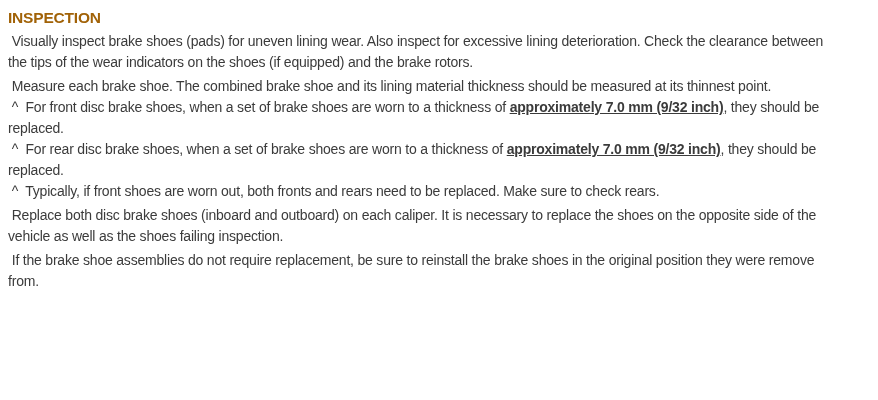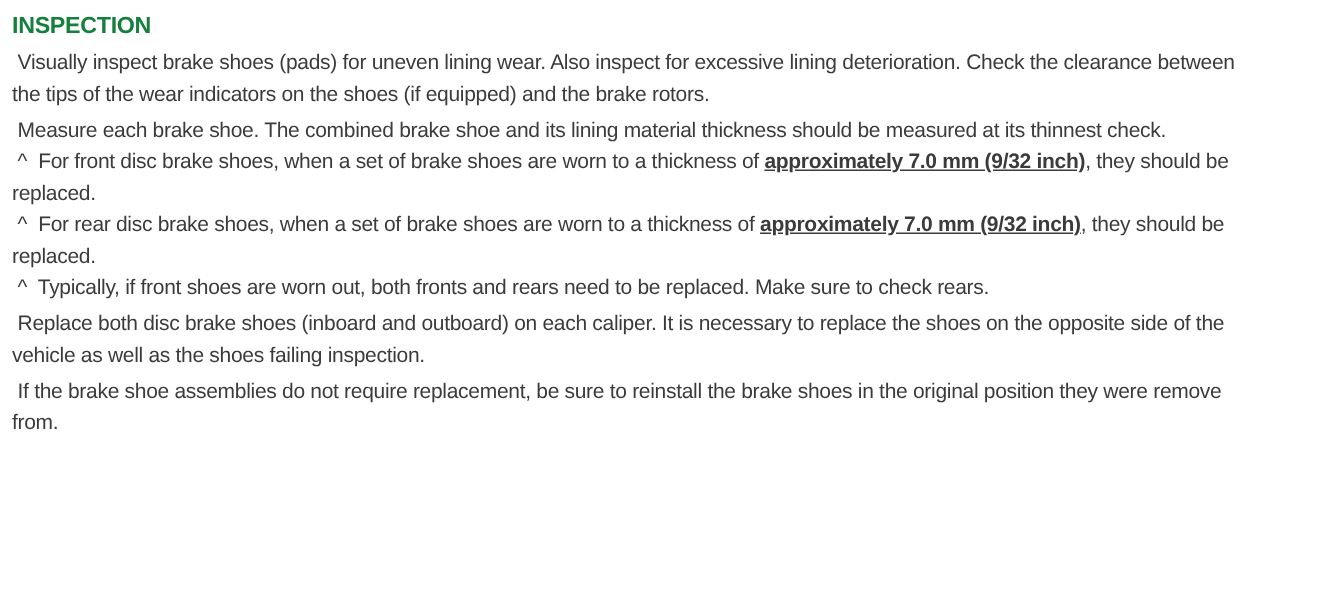--- a/index.html
+++ b/index.html
@@ -13,21 +13,21 @@
     font-family: "Liberation Sans", "DejaVu Sans", sans-serif;
     font-size: 14px;
     line-height: 21px;
     letter-spacing: -0.2px;
     color: #3b3b3b;
     padding: 7px 8px 0 8px;
   }
   .doc-title {
     font-weight: 700;
     font-size: 15.5px;
-    color: #15803d;
+    color: #a16207;
     white-space: pre-wrap;
   }
   .para {
     margin-top: 3px;
   }
   .line {
     white-space: pre-wrap;
   }
   .bold {
     font-weight: 700;
@@ -47,21 +47,21 @@
 
 <div>
 
   <div class="doc-title">INSPECTION</div>
 
   <div class="para line"> Visually inspect brake shoes (pads) for uneven lining wear. Also inspect for excessive lining deterioration. Check the clearance between
 the tips of the wear indicators on the shoes (if equipped) and the brake rotors.</div>
 
 
   <div class="para">
-    <div class="line"> Measure each brake shoe. The combined brake shoe and its lining material thickness should be measured at its thinnest check.</div>
+    <div class="line"> Measure each brake shoe. The combined brake shoe and its lining material thickness should be measured at its thinnest point.</div>
     <div class="line"><span class="marker"> ^  </span><span>For front disc brake shoes, when a set of brake shoes are worn to a thickness of </span><span class="bold">approximately 7.0 mm (9/32 inch)</span><span>, they should be
 replaced.</span></div>
     <div class="line"><span class="marker"> ^  </span><span>For rear disc brake shoes, when a set of brake shoes are worn to a thickness of </span><span class="bold">approximately 7.0 mm (9/32 inch)</span><span>, they should be
 replaced.</span></div>
     <div class="line"><span class="marker"> ^  </span><span>Typically, if front shoes are worn out, both fronts and rears need to be replaced. Make sure to check rears.</span><span class="bold"></span><span></span></div>
   </div>
 
   <div class="para line"> Replace both disc brake shoes (inboard and outboard) on each caliper. It is necessary to replace the shoes on the opposite side of the
 vehicle as well as the shoes failing inspection.</div>
 

